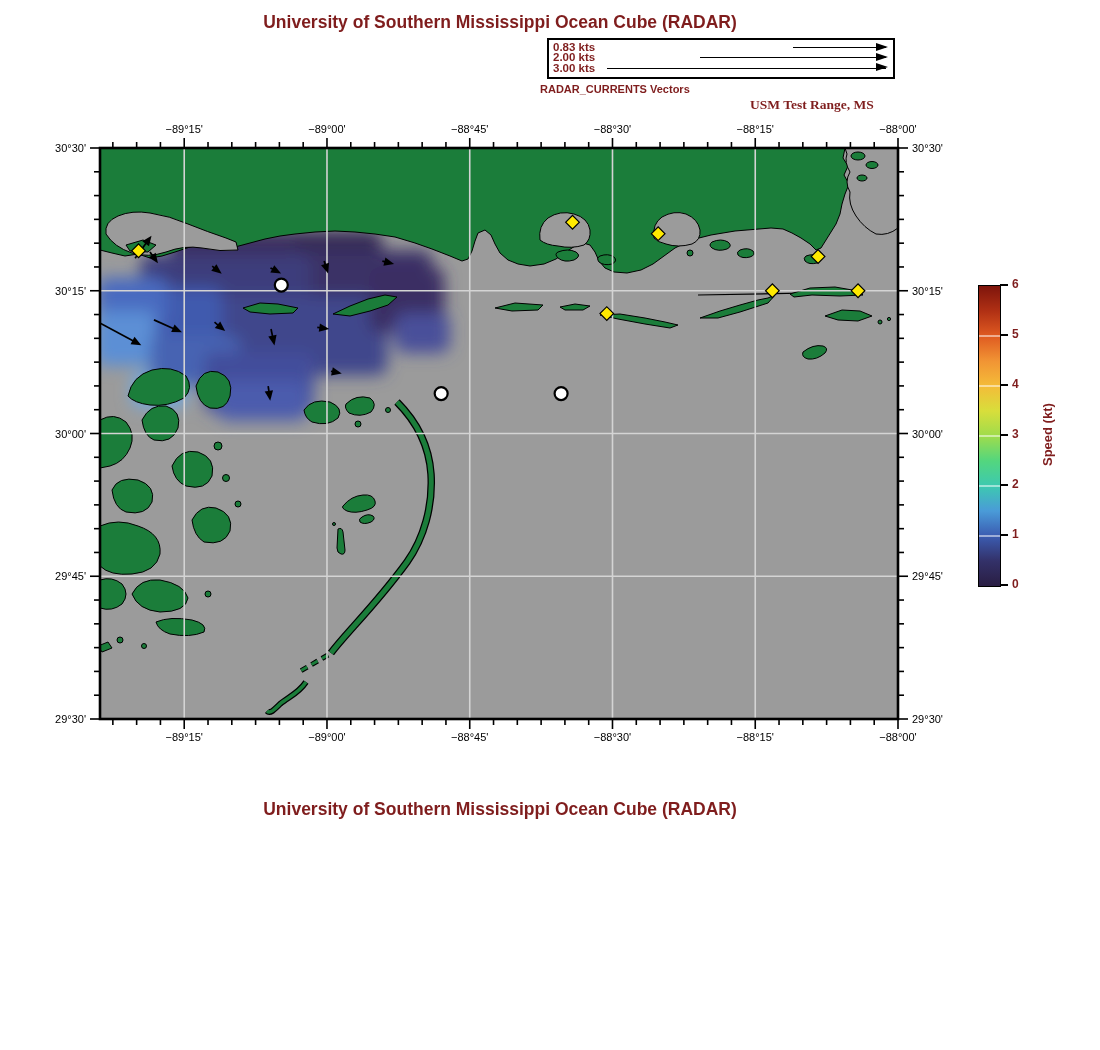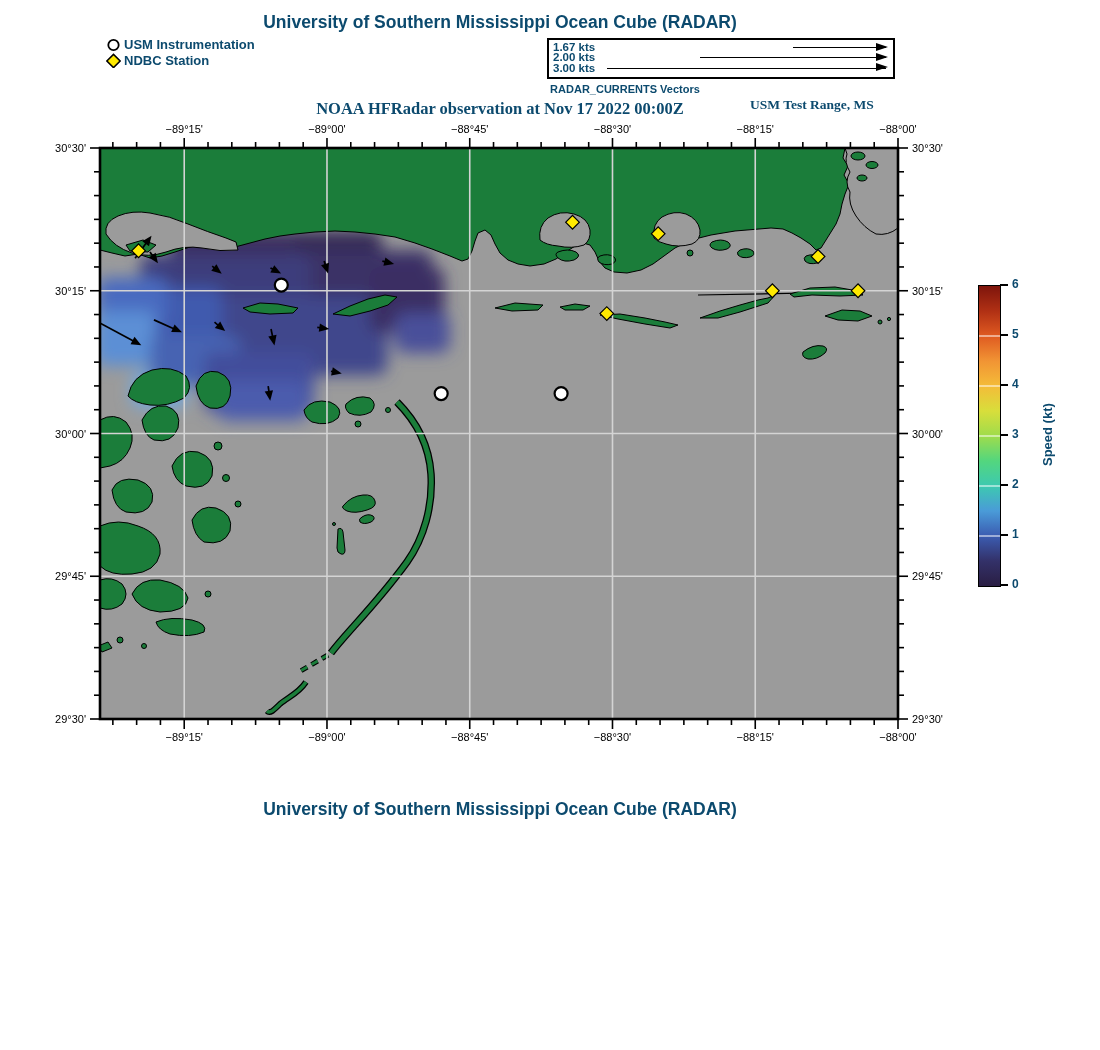--- a/index.html
+++ b/index.html
@@ -1,33 +1,33 @@
 <!DOCTYPE html>
 <html><head>
 <meta charset="utf-8">
 <style>
   html,body{margin:0;padding:0;background:#ffffff;}
   .page{position:relative;width:1100px;height:1050px;background:#fff;overflow:hidden;
-        font-family:"Liberation Sans",sans-serif;color:#0c4a6e;}
+        font-family:"Liberation Sans",sans-serif;color:#7f1d1d;}
   .title{position:absolute;left:100px;width:800px;text-align:center;
          font-weight:bold;font-size:17.5px;letter-spacing:0px;}
   .title.top{top:12px;}
   .title.bottom{top:799px;}
   .legend{position:absolute;left:106px;top:36px;}
   .legend-row{display:flex;align-items:center;height:16px;}
   .legend-row svg{flex:0 0 15px;}
   .legend-label{font-weight:bold;font-size:13px;margin-left:3px;white-space:nowrap;}
   .vecbox{position:absolute;left:547px;top:38px;width:348px;height:41px;
           border:2.5px solid #000;box-sizing:border-box;background:#fff;}
   .vrow{position:absolute;left:0;right:0;height:10px;}
   .vrow-label{position:absolute;left:4px;top:-1px;font-size:11.5px;font-weight:bold;line-height:11px;white-space:nowrap;}
   .varrow{position:absolute;right:7px;top:4px;height:0;border-top:1.6px solid #000;}
   .vhead{position:absolute;right:-2px;top:-5.5px;width:0;height:0;
          border-left:12px solid #000;border-top:4.5px solid transparent;border-bottom:4.5px solid transparent;}
-  .veccap{position:absolute;left:540px;top:83px;width:170px;text-align:center;
+  .veccap{position:absolute;left:540px;top:83px;width:170px;text-align:left;
           font-size:11px;font-weight:bold;white-space:nowrap;}
   .subtitle{position:absolute;left:100px;top:99px;width:800px;text-align:center;
             font-family:"Liberation Serif",serif;font-weight:bold;font-size:16.5px;}
   .range-label{position:absolute;left:750px;top:97px;width:175px;
             font-family:"Liberation Serif",serif;font-weight:bold;font-size:13.5px;}
   #map-svg{position:absolute;left:100px;top:148px;overflow:visible;}
   .cbar{position:absolute;left:978px;top:285px;width:21px;height:300px;
         border:1.5px solid #000;box-sizing:content-box;}
   .cbar-faint{position:absolute;left:0;right:0;height:1.5px;background:rgba(255,255,255,0.5);}
   .cbar-tick{position:absolute;width:8px;height:1.5px;background:#000;left:1000px;}
@@ -37,58 +37,43 @@
               writing-mode:vertical-rl;transform:rotate(180deg);
               font-size:13px;font-weight:bold;white-space:nowrap;}
 </style>
 </head>
 <body>
 
 <div class="page">
 
   <div class="title top">University of Southern Mississippi Ocean Cube (RADAR)</div>
 
-  <div class="legend" id="legend">
-      <div class="legend-row">
-        <svg width="15" height="15">
-          <circle cx="7.5" cy="8" r="5.2" fill="#fff" stroke="#000" stroke-width="1.8"></circle>
-        </svg>
-        <span class="legend-label">USM Instrumentation</span>
-      </div>
-      <div class="legend-row">
-        <svg width="15" height="15">
-          <rect x="-4.7" y="-4.7" width="9.4" height="9.4" fill="#ffea00" stroke="#000" stroke-width="1.5" transform="translate(7.5,8) rotate(45)"></rect>
-        </svg>
-        <span class="legend-label">NDBC Station</span>
-      </div>
-    </div>
 
   <div class="vecbox" id="vecbox">
       <div class="vrow" style="top: 3px;">
-        <span class="vrow-label">1.67 kts</span>
+        <span class="vrow-label">0.83 kts</span>
         <div class="varrow" style="width: 93px;">
           <span class="vhead"></span>
         </div>
       </div>
       <div class="vrow" style="top: 13.3px;">
         <span class="vrow-label">2.00 kts</span>
         <div class="varrow" style="width: 186px;">
           <span class="vhead"></span>
         </div>
       </div>
       <div class="vrow" style="top: 23.6px; padding-left: 37px;">
         <span class="vrow-label">3.00 kts</span>
         <div class="varrow" style="width: 279px;">
           <span class="vhead"></span>
         </div>
       </div>
     </div>
   <div class="veccap">RADAR_CURRENTS Vectors</div>
 
-  <div class="subtitle">NOAA HFRadar observation at Nov 17 2022 00:00Z</div>
   <div class="range-label">USM Test Range, MS</div>
 
   <svg id="map-svg" width="798" height="571" viewBox="0 0 798 571">
     <defs>
       <filter id="fblur" x="-30%" y="-30%" width="160%" height="160%">
         <feGaussianBlur stdDeviation="8"></feGaussianBlur>
       </filter>
       <clipPath id="mapclip">
           <rect x="0" y="0" width="798" height="571"></rect>
         </clipPath>

